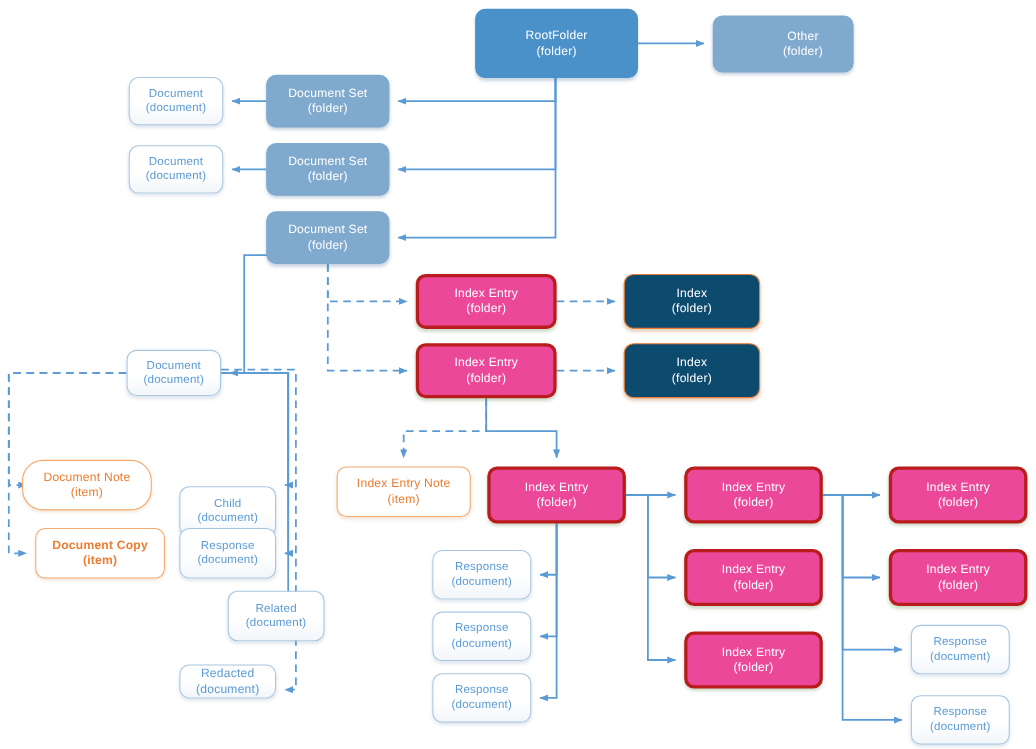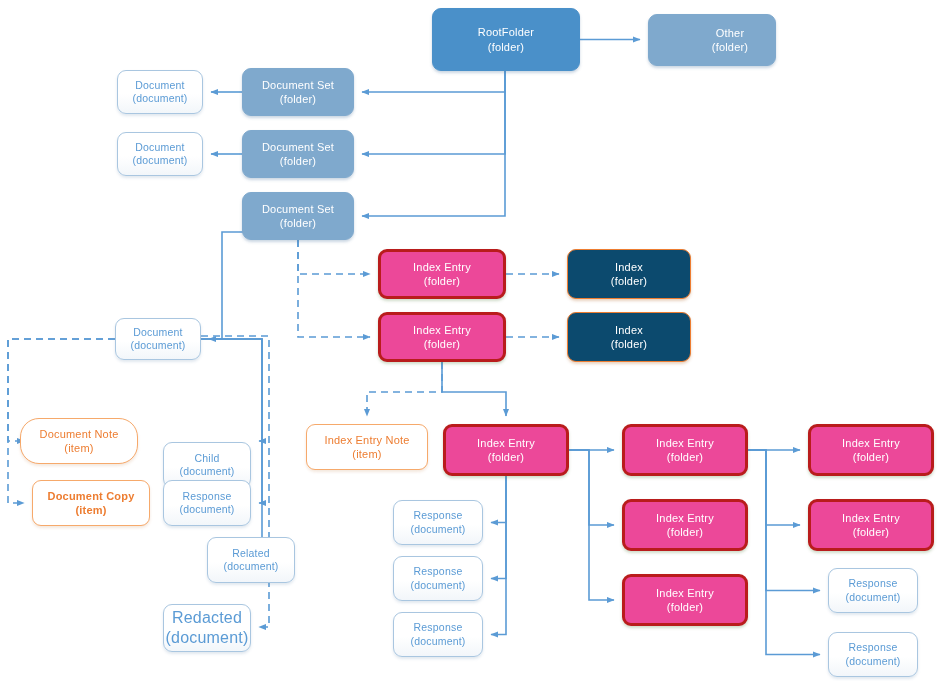--- a/index.html
+++ b/index.html
@@ -131,21 +131,21 @@
         <span class="l2">(item)</span>
       </div>
       <div class="node s-doc" style="left: 163px; top: 480px; width: 88px; height: 46px; font-size: 10.5px;">
         <span class="l1">Response</span>
         <span class="l2">(document)</span>
       </div>
       <div class="node s-doc" style="left: 163px; top: 537px; width: 88px; height: 46px; font-size: 10.5px; margin-left: 44px;">
         <span class="l1">Related</span>
         <span class="l2">(document)</span>
       </div>
-      <div class="node s-doc" style="left: 163px; top: 604px; width: 88px; height: 48px; font-size: 16px;">
+      <div class="node s-doc" style="left: 163px; top: 604px; width: 88px; height: 31px; font-size: 11px;">
         <span class="l1">Redacted</span>
         <span class="l2">(document)</span>
       </div>
       <div class="node s-item" style="left: 306px; top: 424px; width: 122px; height: 46px; font-size: 11px;">
         <span class="l1">Index Entry Note</span>
         <span class="l2">(item)</span>
       </div>
       <div class="node s-green" style="left: 443px; top: 424px; width: 126px; height: 52px; font-size: 11px;">
         <span class="l1">Index Entry</span>
         <span class="l2">(folder)</span>

